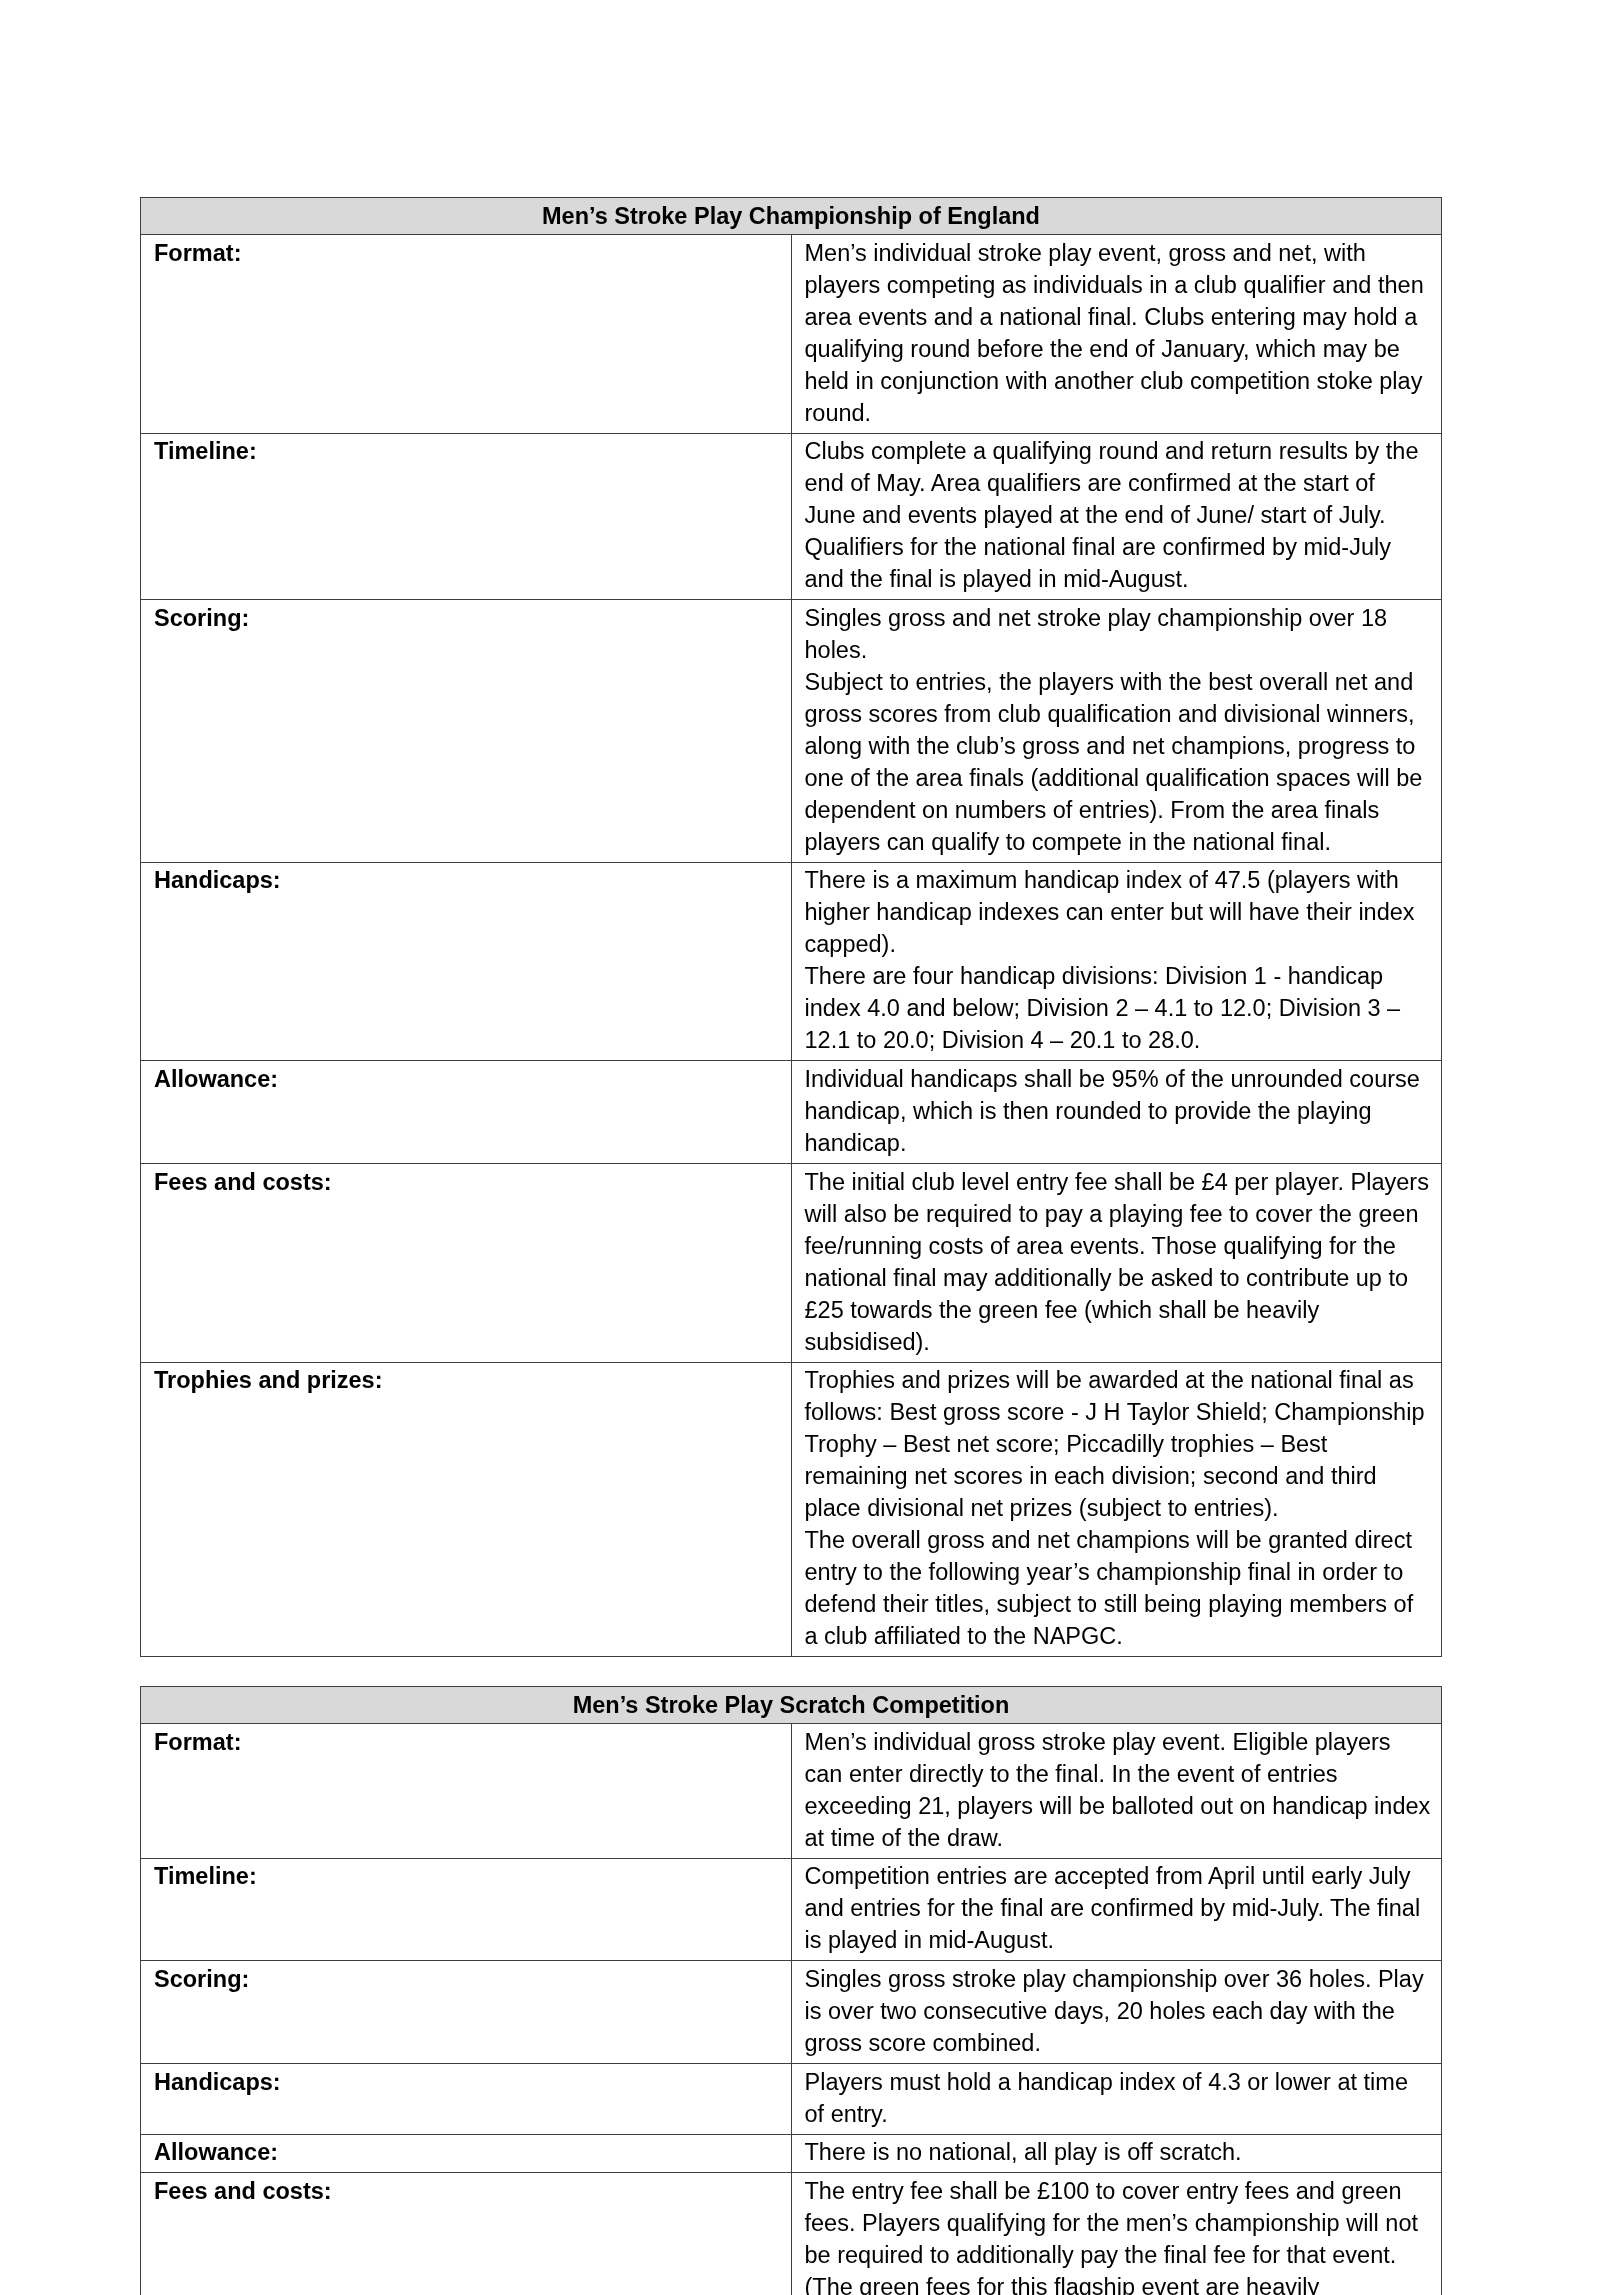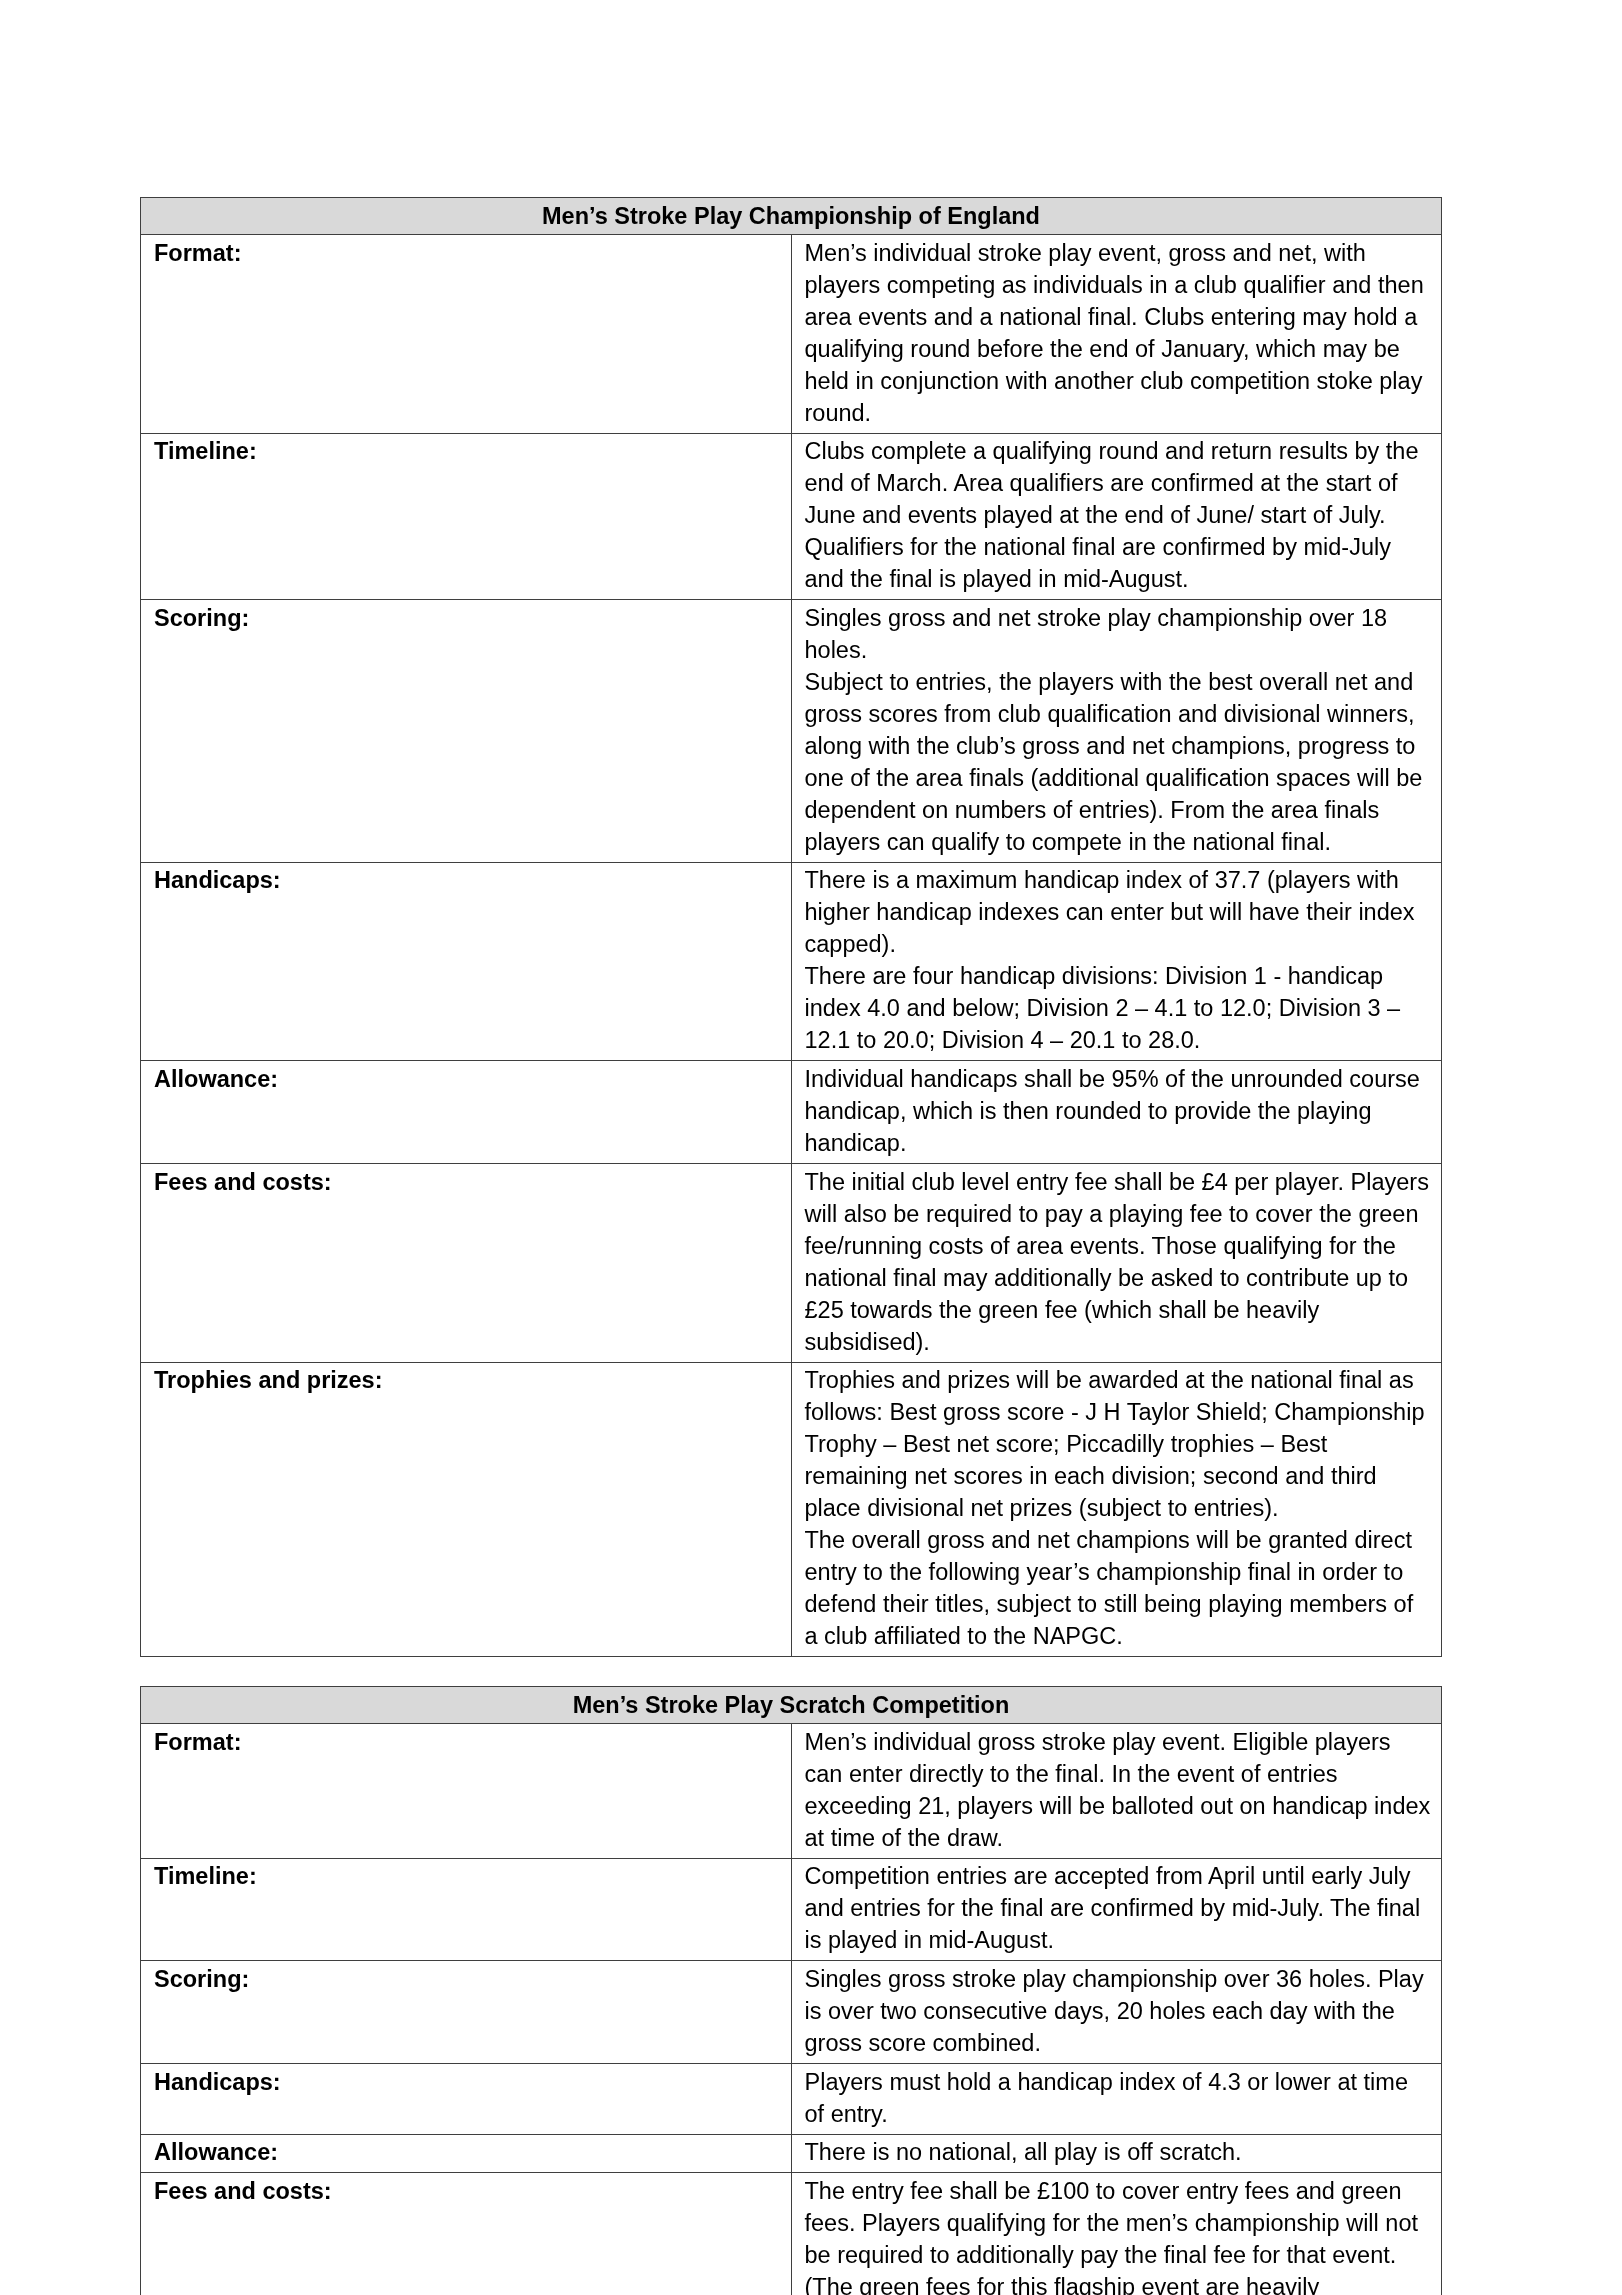--- a/index.html
+++ b/index.html
@@ -70,36 +70,36 @@
   <tr>
     <td class="label">Format:</td>
     <td class="value">
               <div class="para">Men’s individual stroke play event, gross and net, with players competing as individuals in a club qualifier and then area events and a national final. Clubs entering may hold a qualifying round before the end of January, which may be held in conjunction with another club competition stoke play round.</div>
             </td>
   </tr>
 
   <tr>
     <td class="label">Timeline:</td>
     <td class="value">
-              <div class="para">Clubs complete a qualifying round and return results by the end of March. Area qualifiers are confirmed at the start of June and events played at the end of June/ start of July. Qualifiers for the national final are confirmed by mid-July and the final is played in mid-August.</div>
+              <div class="para">Clubs complete a qualifying round and return results by the end of May. Area qualifiers are confirmed at the start of June and events played at the end of June/ start of July. Qualifiers for the national final are confirmed by mid-July and the final is played in mid-August.</div>
             </td>
   </tr>
 
   <tr>
     <td class="label">Scoring:</td>
     <td class="value">
               <div class="para">Singles gross and net stroke play championship over 18 holes.</div>
               <div class="para">Subject to entries, the players with the best overall net and gross scores from club qualification and divisional winners, along with the club’s gross and net champions, progress to one of the area finals (additional qualification spaces will be dependent on numbers of entries). From the area finals players can qualify to compete in the national final.</div>
             </td>
   </tr>
 
   <tr>
     <td class="label">Handicaps:</td>
     <td class="value">
-              <div class="para">There is a maximum handicap index of 37.7 (players with higher handicap indexes can enter but will have their index capped).</div>
+              <div class="para">There is a maximum handicap index of 47.5 (players with higher handicap indexes can enter but will have their index capped).</div>
               <div class="para">There are four handicap divisions: Division 1 - handicap index 4.0 and below; Division 2 – 4.1 to 12.0; Division 3 – 12.1 to 20.0; Division 4 – 20.1 to 28.0.</div>
             </td>
   </tr>
 
   <tr>
     <td class="label">Allowance:</td>
     <td class="value">
               <div class="para">Individual handicaps shall be 95% of the unrounded course handicap, which is then rounded to provide the playing handicap.</div>
             </td>
   </tr>

